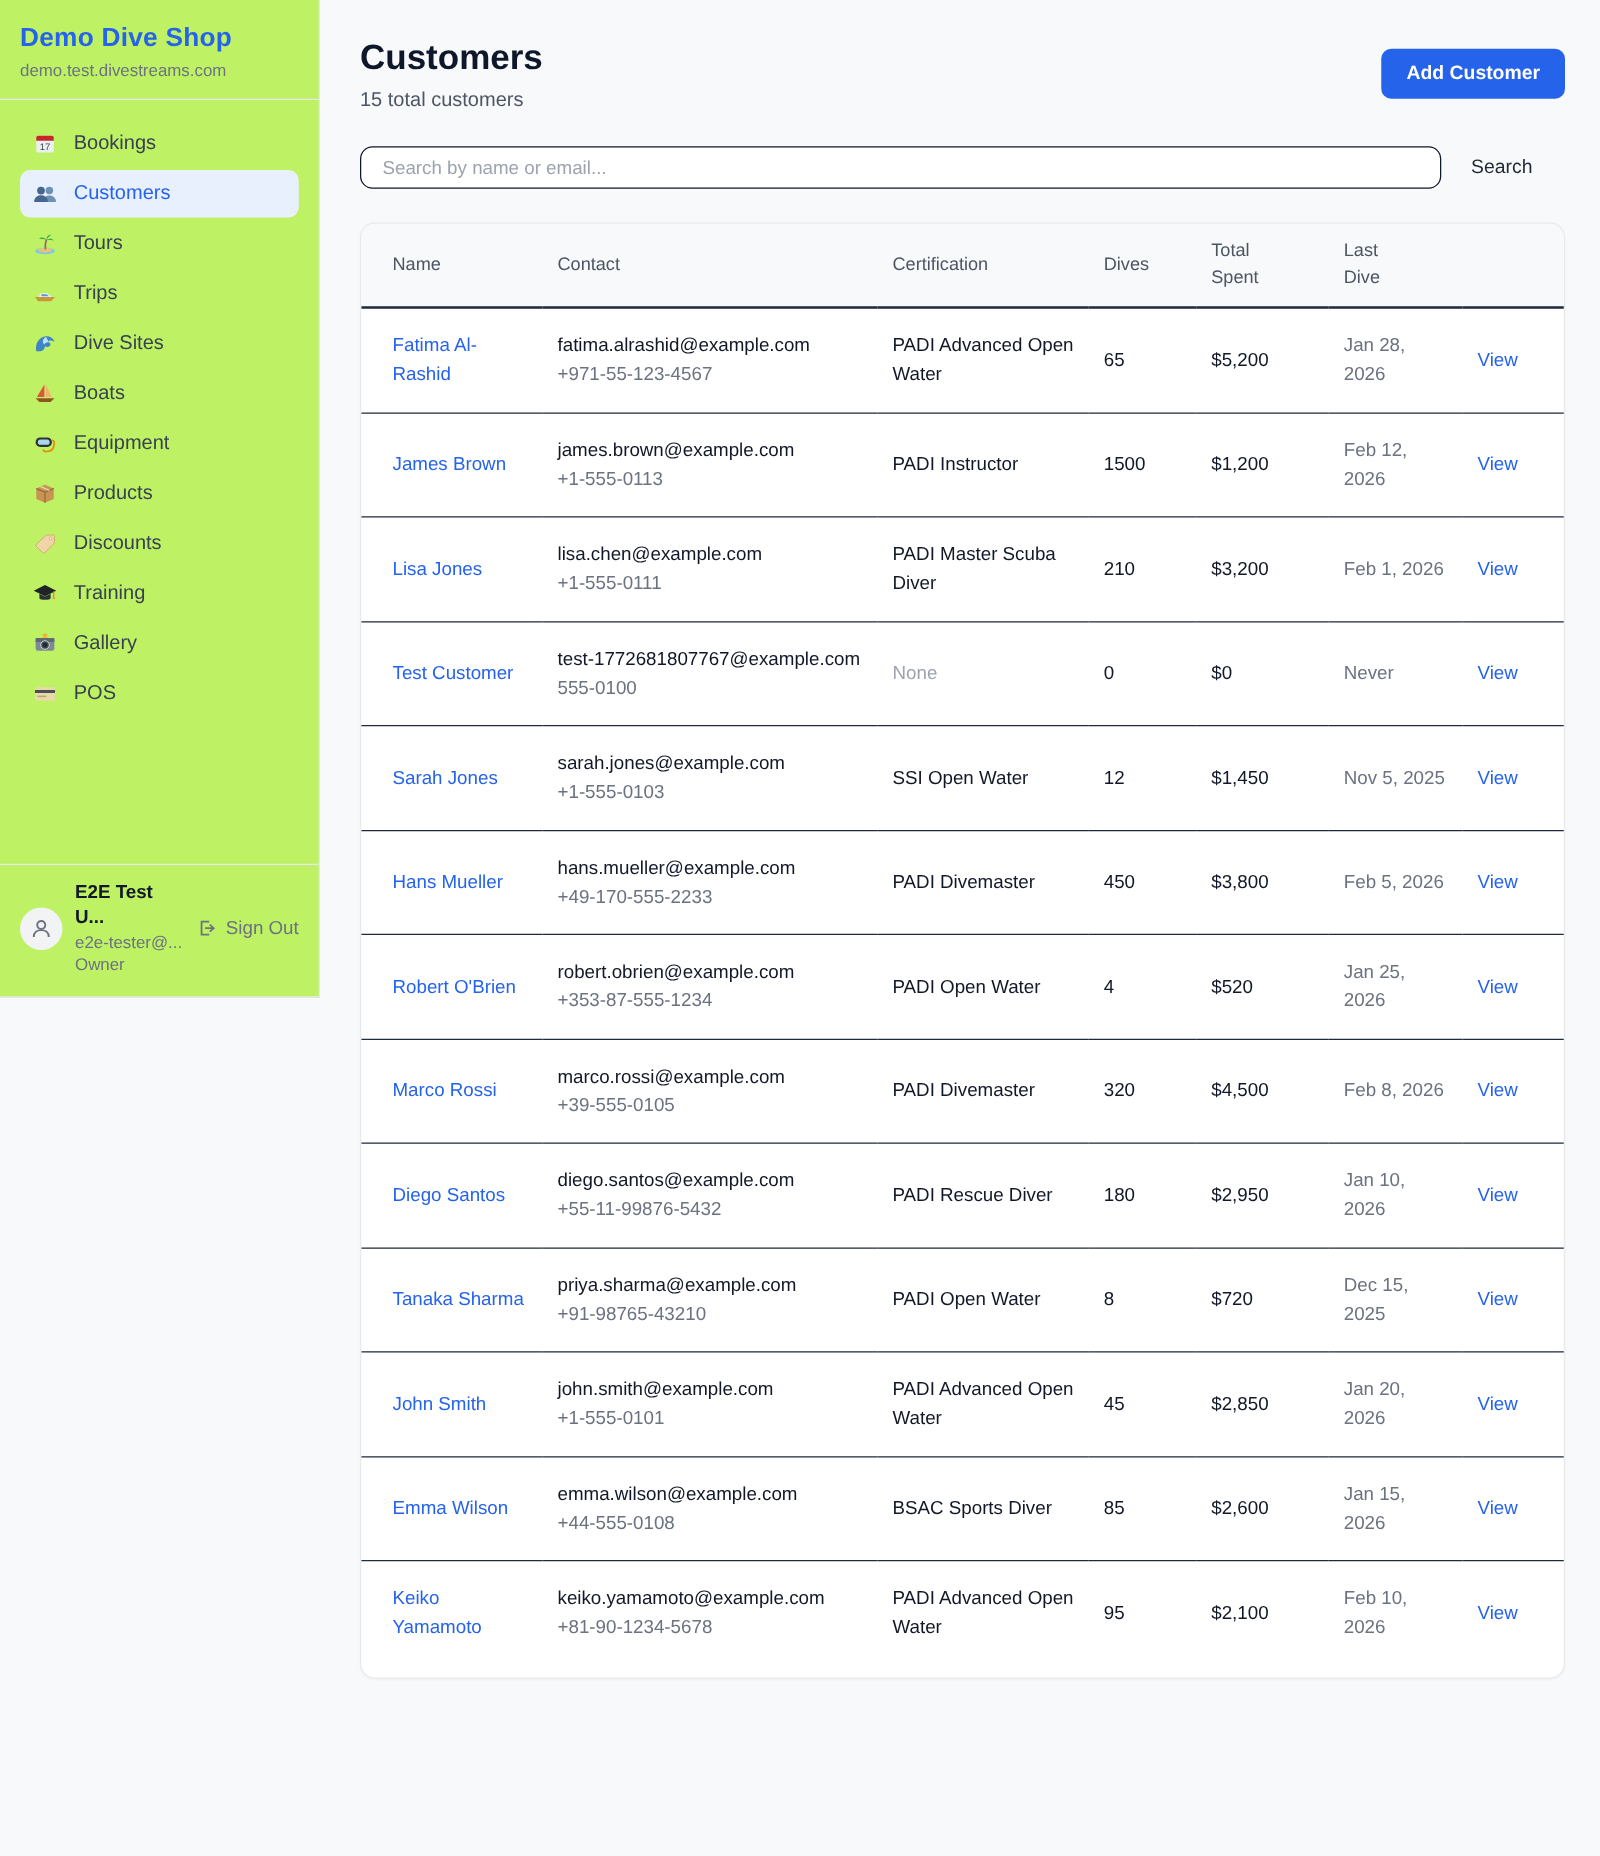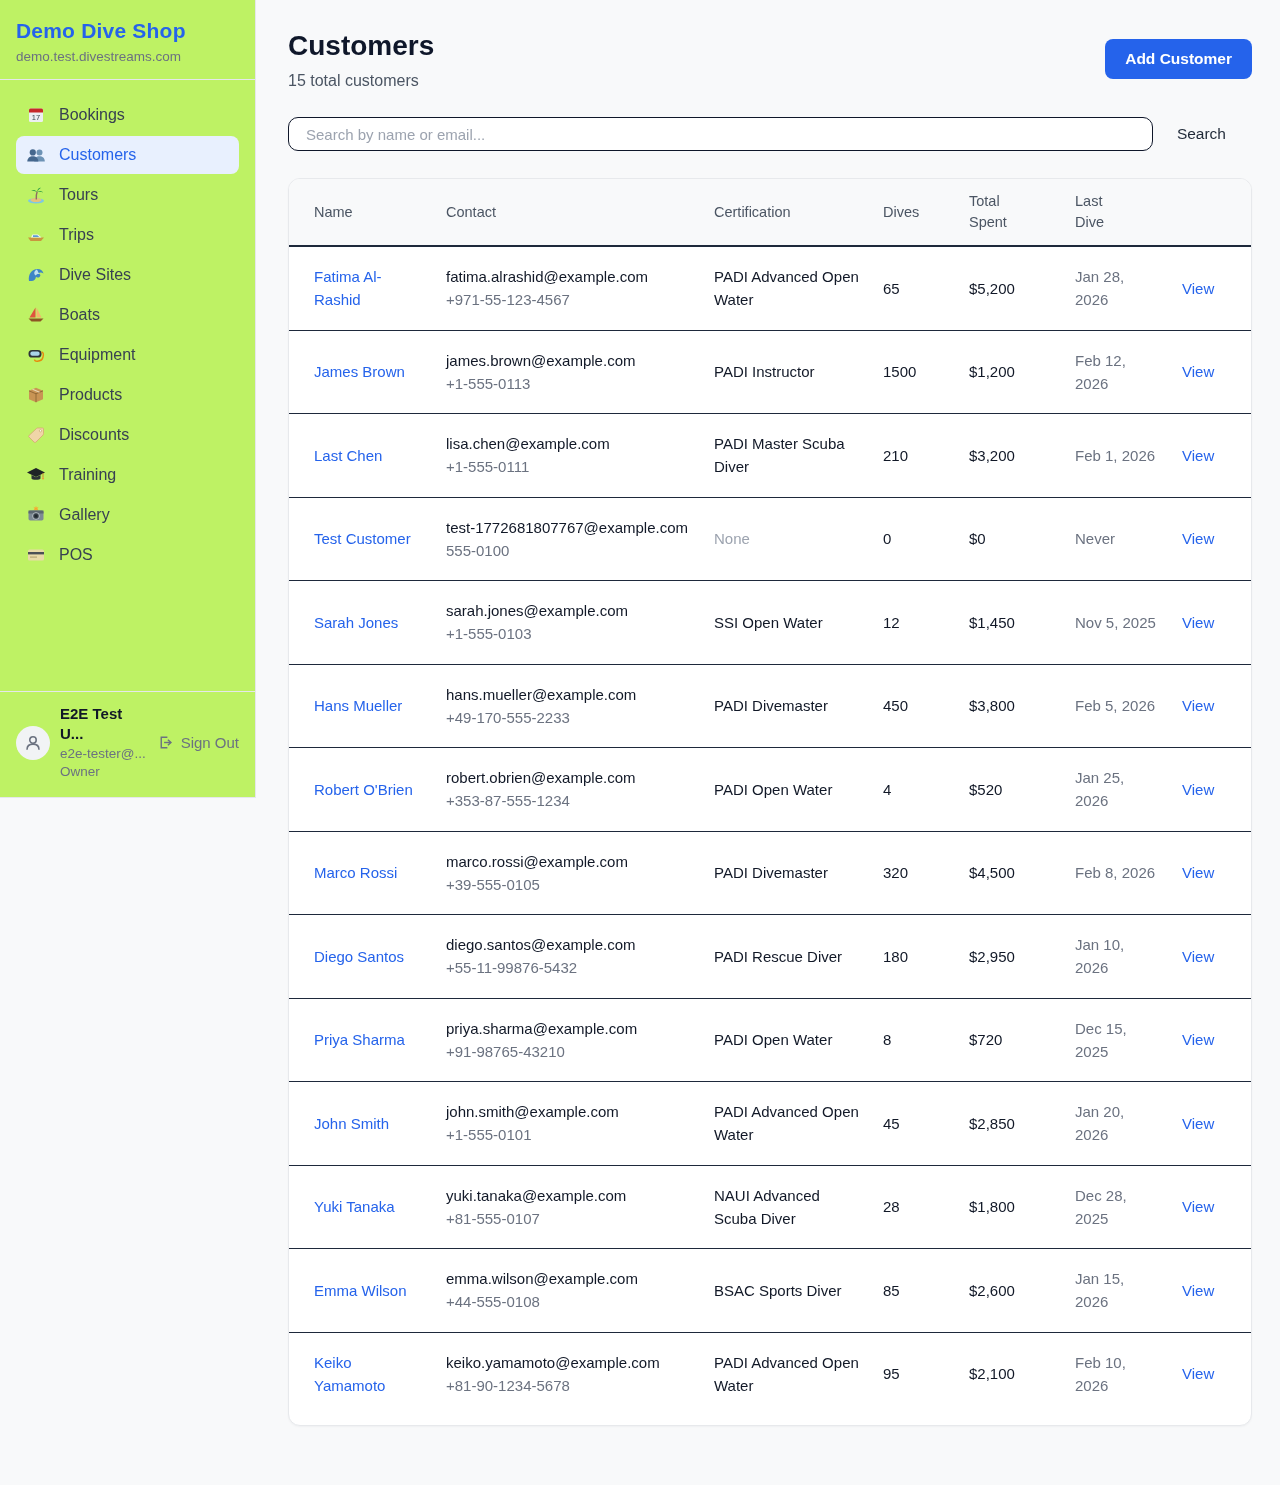--- a/index.html
+++ b/index.html
@@ -314,21 +314,21 @@
       <div class="phone">+1-555-0113</div>
     </td>
     <td class="td-cert">PADI Instructor</td>
     <td class="td-dives">1500</td>
     <td class="td-spent">$1,200</td>
     <td class="td-last">Feb 12, 2026</td>
     <td class="td-view"><a href="#" class="view-link">View</a></td>
   </tr>
 
   <tr>
-    <td class="td-name"><a href="#" class="name-link">Last Chen</a></td>
+    <td class="td-name"><a href="#" class="name-link">Lisa Jones</a></td>
     <td class="td-contact">
       <div class="email">lisa.chen@example.com</div>
       <div class="phone">+1-555-0111</div>
     </td>
     <td class="td-cert">PADI Master Scuba Diver</td>
     <td class="td-dives">210</td>
     <td class="td-spent">$3,200</td>
     <td class="td-last">Feb 1, 2026</td>
     <td class="td-view"><a href="#" class="view-link">View</a></td>
   </tr>
@@ -406,21 +406,21 @@
       <div class="phone">+55-11-99876-5432</div>
     </td>
     <td class="td-cert">PADI Rescue Diver</td>
     <td class="td-dives">180</td>
     <td class="td-spent">$2,950</td>
     <td class="td-last">Jan 10, 2026</td>
     <td class="td-view"><a href="#" class="view-link">View</a></td>
   </tr>
 
   <tr>
-    <td class="td-name"><a href="#" class="name-link">Priya Sharma</a></td>
+    <td class="td-name"><a href="#" class="name-link">Tanaka Sharma</a></td>
     <td class="td-contact">
       <div class="email">priya.sharma@example.com</div>
       <div class="phone">+91-98765-43210</div>
     </td>
     <td class="td-cert">PADI Open Water</td>
     <td class="td-dives">8</td>
     <td class="td-spent">$720</td>
     <td class="td-last">Dec 15, 2025</td>
     <td class="td-view"><a href="#" class="view-link">View</a></td>
   </tr>
@@ -431,32 +431,20 @@
       <div class="email">john.smith@example.com</div>
       <div class="phone">+1-555-0101</div>
     </td>
     <td class="td-cert">PADI Advanced Open Water</td>
     <td class="td-dives">45</td>
     <td class="td-spent">$2,850</td>
     <td class="td-last">Jan 20, 2026</td>
     <td class="td-view"><a href="#" class="view-link">View</a></td>
   </tr>
 
-  <tr>
-    <td class="td-name"><a href="#" class="name-link">Yuki Tanaka</a></td>
-    <td class="td-contact">
-      <div class="email">yuki.tanaka@example.com</div>
-      <div class="phone">+81-555-0107</div>
-    </td>
-    <td class="td-cert">NAUI Advanced Scuba Diver</td>
-    <td class="td-dives">28</td>
-    <td class="td-spent">$1,800</td>
-    <td class="td-last">Dec 28, 2025</td>
-    <td class="td-view"><a href="#" class="view-link">View</a></td>
-  </tr>
 
   <tr>
     <td class="td-name"><a href="#" class="name-link">Emma Wilson</a></td>
     <td class="td-contact">
       <div class="email">emma.wilson@example.com</div>
       <div class="phone">+44-555-0108</div>
     </td>
     <td class="td-cert">BSAC Sports Diver</td>
     <td class="td-dives">85</td>
     <td class="td-spent">$2,600</td>

